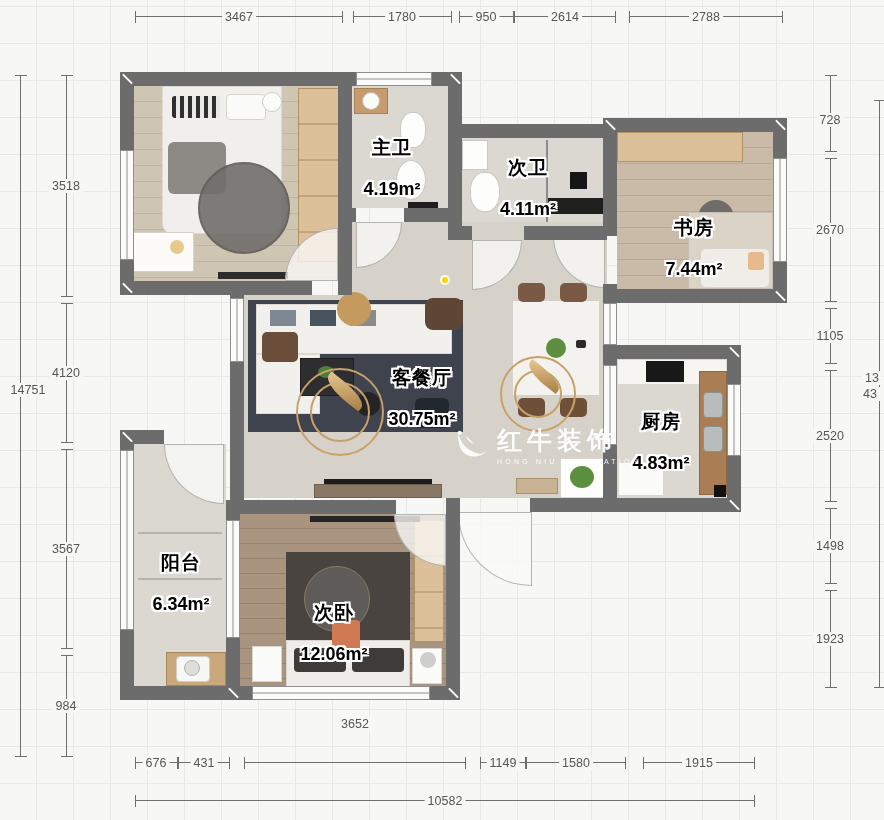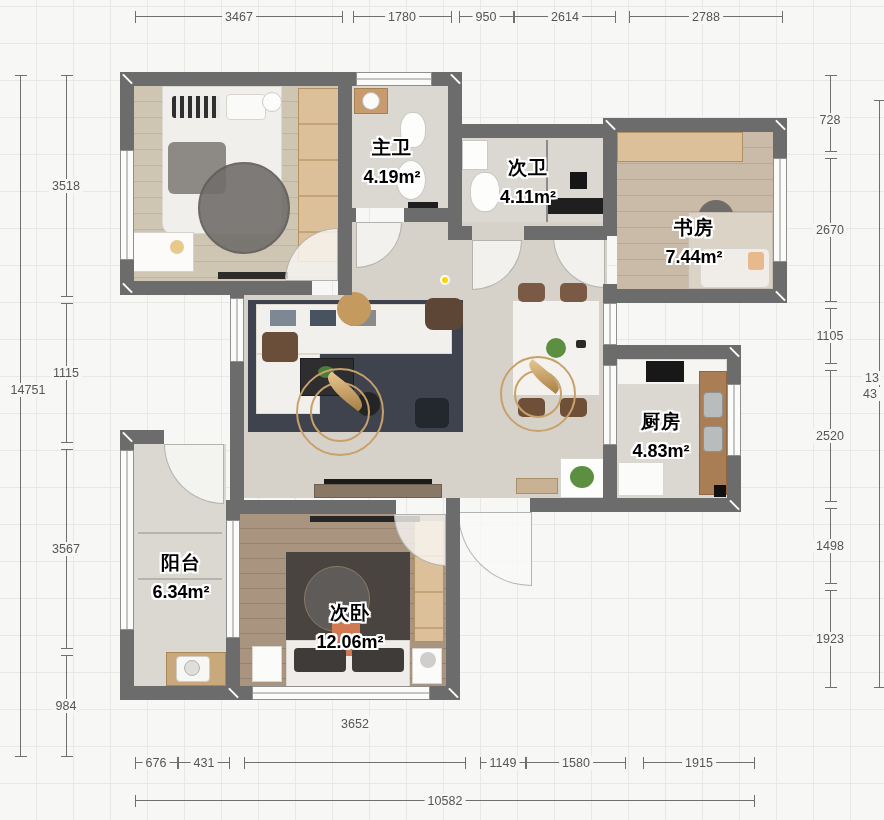--- a/index.html
+++ b/index.html
@@ -19,21 +19,21 @@
   .wall{position:absolute;background:#6c6c6c}
   .winH{position:absolute;background:linear-gradient(to bottom,#fbfbfa 0,#fbfbfa 5px,#8f8f8f 6px,#fbfbfa 7px,#fbfbfa 14px);border:1px solid #8f8f8f;box-sizing:border-box}
   .winV{position:absolute;background:linear-gradient(to right,#fbfbfa 0,#fbfbfa 5px,#8f8f8f 6px,#fbfbfa 7px,#fbfbfa 14px);border:1px solid #8f8f8f;box-sizing:border-box}
   .fan{position:absolute;background:rgba(250,250,249,.78);border:1px solid #b5b3ae;box-sizing:border-box}
   .fur{position:absolute;box-sizing:border-box}
   .ring{position:absolute;border:2px solid #c8a06a;border-radius:50%;background:transparent}
   .notch{position:absolute;width:13px;height:2px;background:#fafafa;transform:rotate(45deg)}
   .rlabel{position:absolute;text-align:center;transform:translateX(-50%);color:#000;font-weight:700;line-height:1.1;
     text-shadow:-2px -2px 0 #fff,2px -2px 0 #fff,-2px 2px 0 #fff,2px 2px 0 #fff,0 2px 0 #fff,0 -2px 0 #fff,2px 0 0 #fff,-2px 0 0 #fff;}
   .rname{font-size:19px;letter-spacing:1px}
-  .rarea{font-size:18px;margin-top:9px}
+  .rarea{font-size:18px;margin-top:21px}
   .dimh{position:absolute;height:0;border-top:1px solid #6f6f6f}
   .dimh::before,.dimh::after{content:"";position:absolute;top:-6px;width:1px;height:12px;background:#6f6f6f}
   .dimh::before{left:0}.dimh::after{right:0}
   .dimv{position:absolute;width:0;border-left:1px solid #6f6f6f}
   .dimv::before,.dimv::after{content:"";position:absolute;left:-6px;width:12px;height:1px;background:#6f6f6f}
   .dimv::before{top:0}.dimv::after{bottom:0}
   .dlab{position:absolute;font-size:12.5px;color:#565656;background:#f7f7f5;padding:0 3px;transform:translate(-50%,-50%);white-space:nowrap}
   .wm{position:absolute;left:452px;top:424px;display:flex;align-items:center;gap:7px;color:#fff;opacity:.93}
   .wm-cn{font-size:25px;font-weight:700;letter-spacing:5px;text-shadow:0 0 2px rgba(0,0,0,.08)}
   .wm-en{font-size:7px;letter-spacing:3.2px;margin-top:1px}
@@ -212,53 +212,68 @@
     <div class="rarea">4.19m²</div>
   </div>
   <div class="rlabel" style="left:528px;top:158px">
     <div class="rname">次卫</div>
     <div class="rarea">4.11m²</div>
   </div>
   <div class="rlabel" style="left:694px;top:218px">
     <div class="rname">书房</div>
     <div class="rarea">7.44m²</div>
   </div>
+  <div class="rlabel" style="left:422px;top:368px">
+    <div class="rname">客餐厅</div>
+    <div class="rarea">30.75m²</div>
+  </div>
   <div class="rlabel" style="left:661px;top:412px">
     <div class="rname">厨房</div>
     <div class="rarea">4.83m²</div>
   </div>
   <div class="rlabel" style="left:181px;top:553px">
     <div class="rname">阳台</div>
     <div class="rarea">6.34m²</div>
   </div>
-  <div class="rlabel" style="left:350px;top:603px">
+  <div class="rlabel" style="left:334px;top:603px">
     <div class="rname">次卧</div>
     <div class="rarea">12.06m²</div>
   </div>
 
+  <div class="wm">
+    <svg width="38" height="30" viewBox="0 0 40 32">
+      <path d="M6 4 C10 14,14 20,24 24 C28 26,34 26,38 21 C31 30,18 30,12 24 C8 20,6 12,6 4 Z" fill="#fff"></path>
+      <circle cx="8" cy="3" r="2.2" fill="#fff"></circle>
+      <path d="M14 6 C16 10,19 13,23 15 C20 11,17 8,14 6 Z" fill="#fff"></path>
+    </svg>
+    <div>
+      <div class="wm-cn">红牛装饰</div>
+      <div class="wm-en">HONG NIU DECORATION</div>
+    </div>
+  </div>
 
   <div class="dimh" style="left:135px;top:16px;width:208px"></div>
   <div class="dimh" style="left:353px;top:16px;width:99px"></div>
   <div class="dimh" style="left:459px;top:16px;width:55px"></div>
   <div class="dimh" style="left:514px;top:16px;width:102px"></div>
   <div class="dimh" style="left:629px;top:16px;width:154px"></div>
   <div class="dlab" style="left:239px;top:17px">3467</div>
   <div class="dlab" style="left:402px;top:17px">1780</div>
   <div class="dlab" style="left:486px;top:17px">950</div>
   <div class="dlab" style="left:565px;top:17px">2614</div>
   <div class="dlab" style="left:706px;top:17px">2788</div>
 
   <div class="dimv" style="left:20px;top:75px;height:682px"></div>
   <div class="dlab" style="left:28px;top:390px">14751</div>
   <div class="dimv" style="left:66px;top:75px;height:222px"></div>
   <div class="dimv" style="left:66px;top:303px;height:140px"></div>
   <div class="dimv" style="left:66px;top:449px;height:200px"></div>
   <div class="dimv" style="left:66px;top:655px;height:102px"></div>
   <div class="dlab" style="left:66px;top:186px">3518</div>
-  <div class="dlab" style="left:66px;top:373px">1115</div>
+  <div class="dlab" style="left:66px;top:373px">4120</div>
   <div class="dlab" style="left:66px;top:549px">3567</div>
   <div class="dlab" style="left:66px;top:706px">984</div>
 
   <div class="dimv" style="left:830px;top:75px;height:77px"></div>
   <div class="dimv" style="left:830px;top:158px;height:144px"></div>
   <div class="dimv" style="left:830px;top:308px;height:56px"></div>
   <div class="dimv" style="left:830px;top:370px;height:132px"></div>
   <div class="dimv" style="left:830px;top:508px;height:76px"></div>
   <div class="dimv" style="left:830px;top:590px;height:98px"></div>
   <div class="dlab" style="left:830px;top:120px">728</div>

